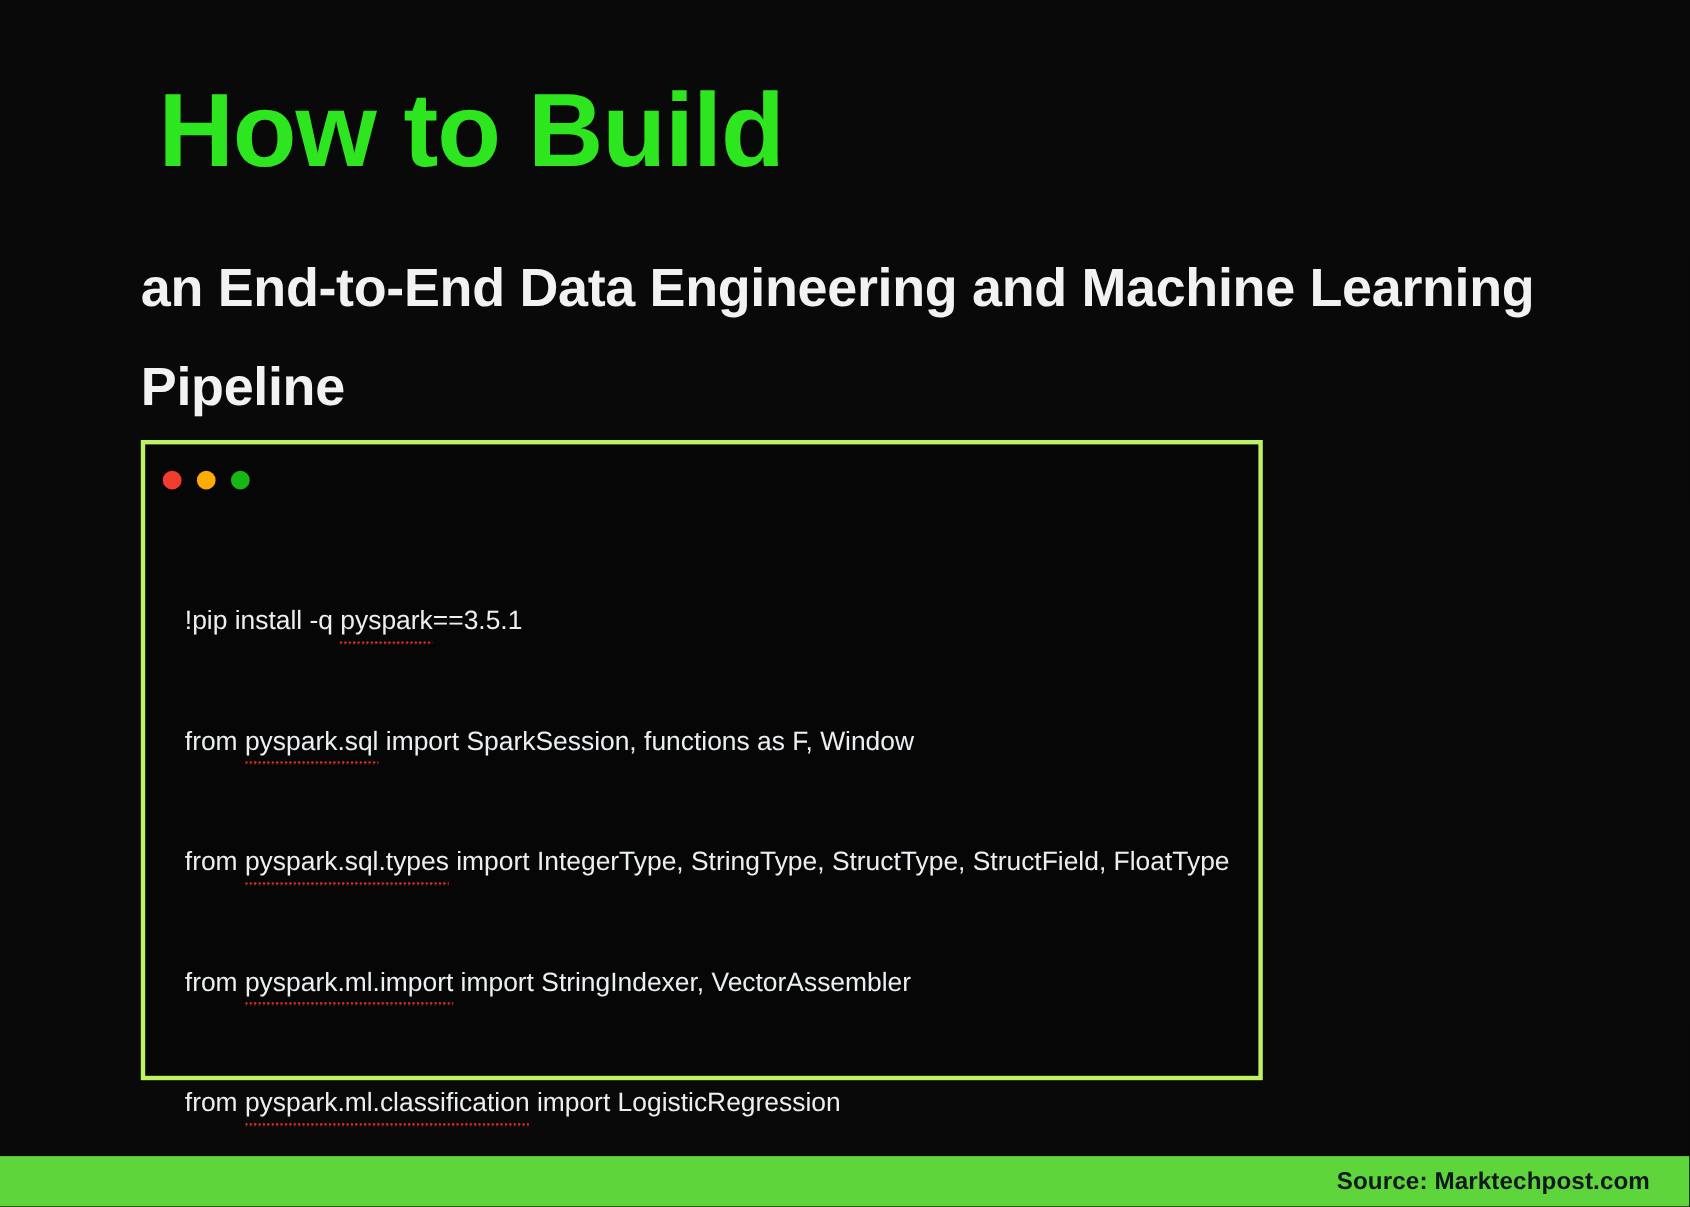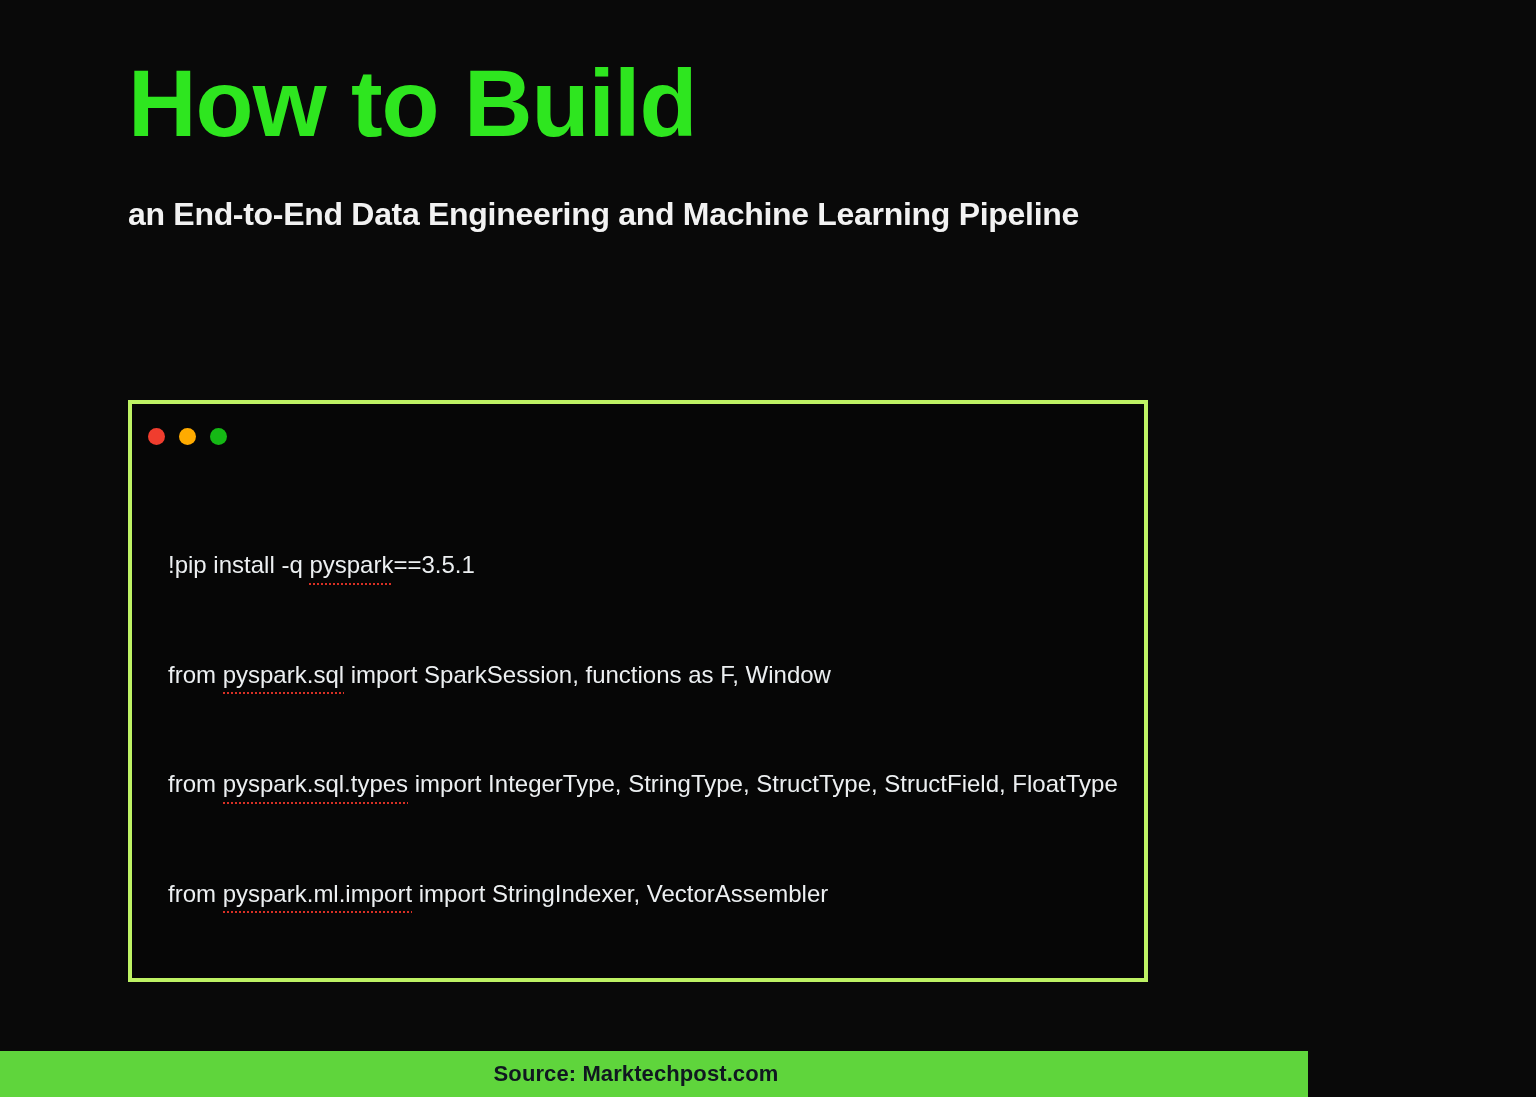--- a/index.html
+++ b/index.html
@@ -17,35 +17,35 @@
   }
 
   
   .headline {
     position: absolute;
     left: 128px;
     top: 52px;
     width: 1320px;
   }
   .title {
-    margin: 0;
+    margin: 16px;
     color: #2ee61f;
     font-family: "Liberation Sans", sans-serif;
     font-size: 95px;
     font-weight: 700;
     line-height: 1.08;
     letter-spacing: -1px;
     white-space: nowrap;
   }
   .subtitle {
     margin: 0;
     padding-top: 30px;
     color: #f2f2f2;
     font-family: "Liberation Sans", sans-serif;
-    font-size: 32px;
+    font-size: 49px;
     font-weight: 700;
     line-height: 1.85;
     letter-spacing: -0.3px;
   }
 
   
   .code-window {
     position: absolute;
     left: 128px;
     top: 400px;
@@ -102,26 +102,26 @@
     background-size: 4px 3px;
     background-repeat: repeat-x;
     pointer-events: none;
   }
 
   
   .footer {
     position: absolute;
     left: 0;
     bottom: 0;
-    width: 1308px;
+    width: 1536px;
     height: 46px;
     background: #5fd53c;
     display: flex;
     align-items: center;
-    justify-content: center;
+    justify-content: flex-end;
   }
   .footer-text {
     color: #101820;
     font-family: "Liberation Sans", sans-serif;
     font-size: 22px;
     font-weight: 700;
     padding-right: 36px;
     letter-spacing: 0.1px;
   }
 </style>
@@ -141,20 +141,21 @@
       <span class="dot dot-red"></span>
       <span class="dot dot-amber"></span>
       <span class="dot dot-green"></span>
     </div>
 
     <div class="code-body">
       <div class="code-line"><span>!pip install -q <span class="sq">pyspark</span>==3.5.1</span></div>
       <div class="code-line"><span>from <span class="sq">pyspark.sql</span> import SparkSession, functions as F, Window</span></div>
       <div class="code-line"><span>from <span class="sq">pyspark.sql.types</span> import IntegerType, StringType, StructType, StructField, FloatType</span></div>
       <div class="code-line"><span>from <span class="sq">pyspark.ml.import</span> import StringIndexer, VectorAssembler</span></div>
+      <div class="code-line"><span>from <span class="sq">pyspark.ml.classification</span> import LogisticRegression</span></div>
       <div class="code-line"></div>
       
       
       
       
       
       
     </div>
 
   </div>

